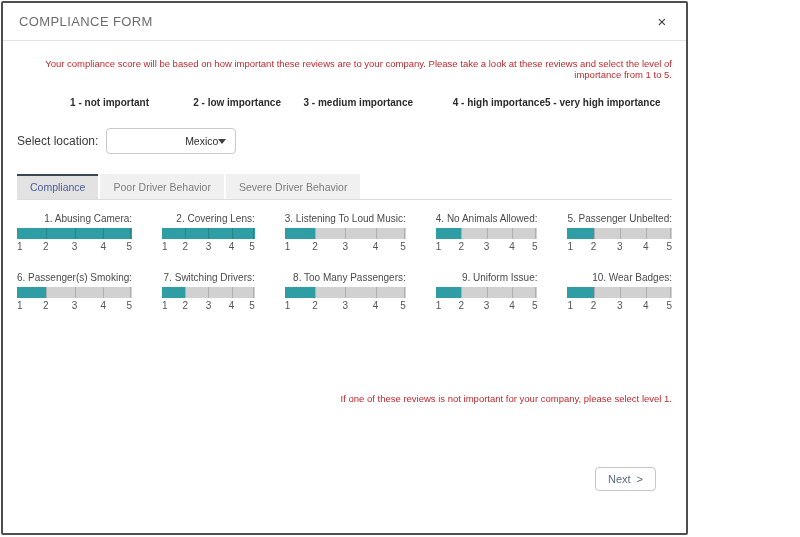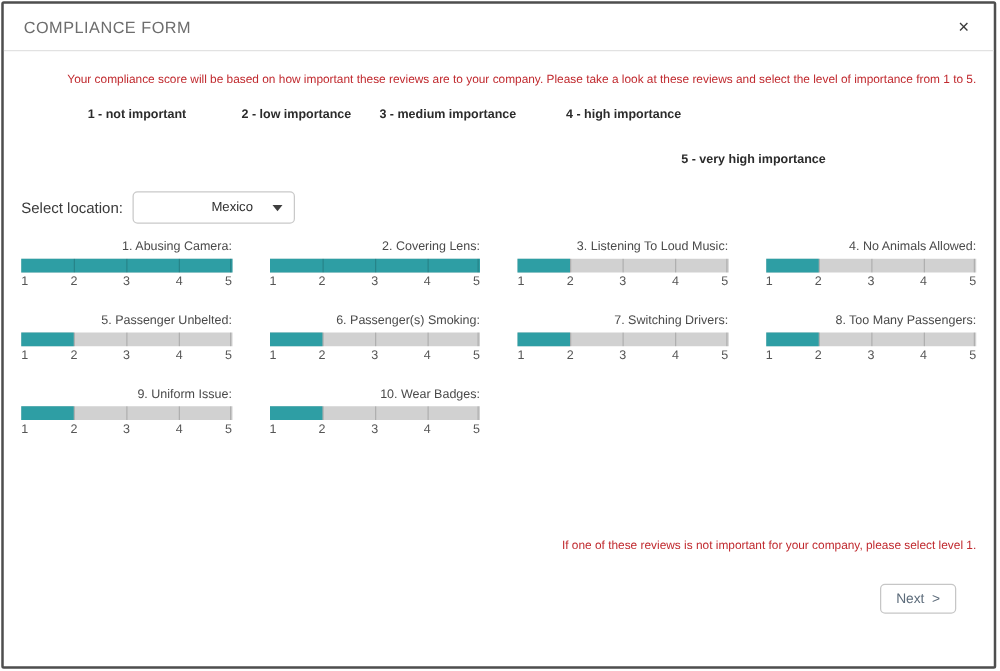--- a/index.html
+++ b/index.html
@@ -1,20 +1,20 @@
 <!DOCTYPE html>
 <html><head>
 <meta charset="utf-8">
 <style>
   * { box-sizing: border-box; margin: 0; padding: 0; }
   html, body { width: 800px; height: 537px; background: #fff; }
   body { font-family: "Liberation Sans", sans-serif; position: relative; }
 
   .dialog {
-    position: absolute; left: 1px; top: 1px; width: 796px; height: 534px;
+    position: absolute; left: 1px; top: 1px; width: 687px; height: 534px;
     background: #fff; border: 2px solid #4e4e4e; border-radius: 2px;
     overflow: hidden;
   }
 
   
   .dlg-header {
     position: relative; height: 38px; border-bottom: 1px solid #e2e2e2;
     display: flex; align-items: center; padding: 0 16px;
   }
   .dlg-title { font-size: 13px; color: #6d6d6d; letter-spacing: .4px; }
@@ -25,47 +25,47 @@
   }
 
   .content { padding: 0 14px; position: relative; text-align: right; }
 
   .intro {
     margin-top: 17px; font-size: 9.5px; color: #c0292e;
   }
 
   .scale-row { margin-top: 17px; display: flex; }
   .scale-item { width: 132px; font-size: 10px; font-weight: bold; color: #2b2b2b; }
-  .scale-item:last-child { width: auto; margin-top: 36px; }
+  .scale-item:last-child { width: auto; }
 
   .location-row { margin-top: 20px; display: flex; align-items: center; }
   .location-label { font-size: 12px; color: #3a3a3a; margin-right: 8px; }
   .select-box {
     width: 130px; height: 26px; border: 1px solid #c9c9c9; border-radius: 4px;
     display: flex; align-items: center; padding: 12px 9px; cursor: pointer;
-    background: #fff; position: relative; gap: 16px;
+    background: #fff; position: relative;
   }
   .select-value { font-size: 10.5px; color: #2f2f2f; flex: 1; }
   .select-caret {
     width: 0; height: 0; border-left: 4px solid transparent;
     border-right: 4px solid transparent; border-top: 5px solid #3f3f3f;
   }
 
   
   .tabstrip { margin-top: 20px; border-bottom: 1px solid #dcdcdc; display: flex; }
   .tab {
     font-size: 10.5px; color: #7c7c7c; background: #f0f0f0;
     padding: 5px 13px 6px; margin-right: 2px; border-top: 2px solid #f0f0f0;
     cursor: pointer; white-space: nowrap;
   }
   .tab.active { background: #e2e2e2; color: #4c5c9b; border-top: 2px solid #3b4754; }
 
   
   .slider-grid {
-    margin-top: 13px; display: grid; grid-template-columns: repeat(4, 1fr);
+    margin-top: 13px; display: grid; grid-template-columns: repeat(5, 1fr);
     column-gap: 30px; row-gap: 18px;
   }
   .slider-label { font-size: 10px; color: #4a4a4a; margin-bottom: 4px; white-space: nowrap; }
   .slider-track {
     position: relative; height: 11px; background: #d1d1d1; cursor: pointer;
   }
   .slider-fill { position: absolute; left: 0; top: 0; bottom: 0; background: #2E9EA4; }
   .tick { position: absolute; top: 0; bottom: 0; width: 1px; background: rgba(0,0,0,0.16); }
   .tick.t25 { left: 25%; } .tick.t50 { left: 50%; } .tick.t75 { left: 75%; }
   .tick.t100 { right: 1px; }
@@ -114,20 +114,28 @@
       </div>
 
     <div class="location-row">
       <span class="location-label">Select location:</span>
       <div class="select-box">
         <span class="select-value">Mexico</span>
         <span class="select-caret"></span>
       </div>
     </div>
 
+    <div class="tabstrip">
+
+        <div class="tab active">Compliance</div>
+
+        <div class="tab">Poor Driver Behavior</div>
+
+        <div class="tab">Severe Driver Behavior</div>
+      </div>
 
     <div class="slider-grid">
 
         <div class="slider-cell">
           <div class="slider-label">1. Abusing Camera:</div>
           <div class="slider-track">
             <div class="slider-fill" style="width: 100%;"></div>
             <div class="tick t25"></div>
             <div class="tick t50"></div>
             <div class="tick t75"></div>

